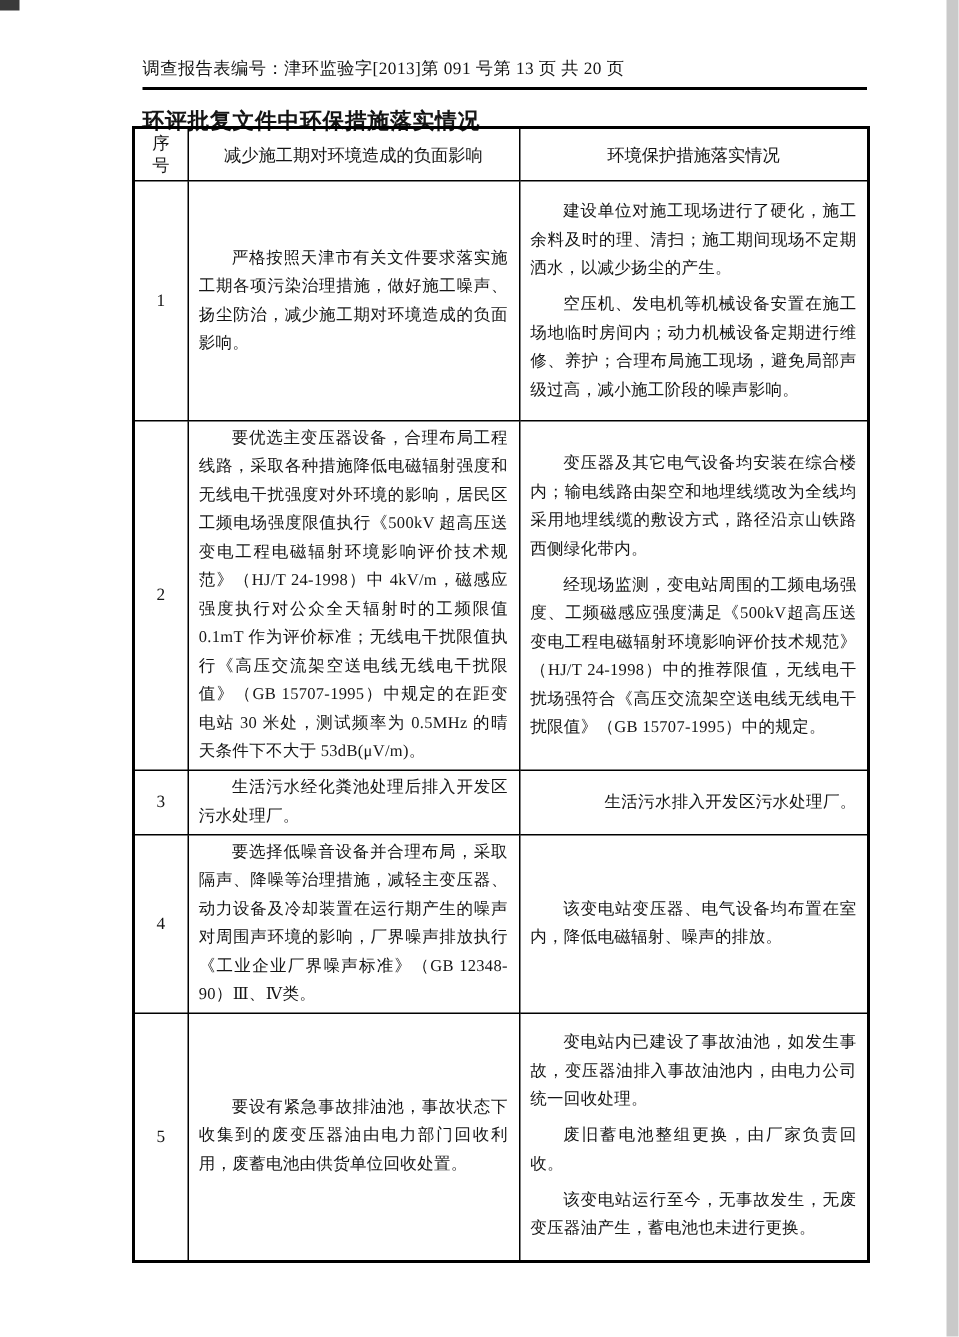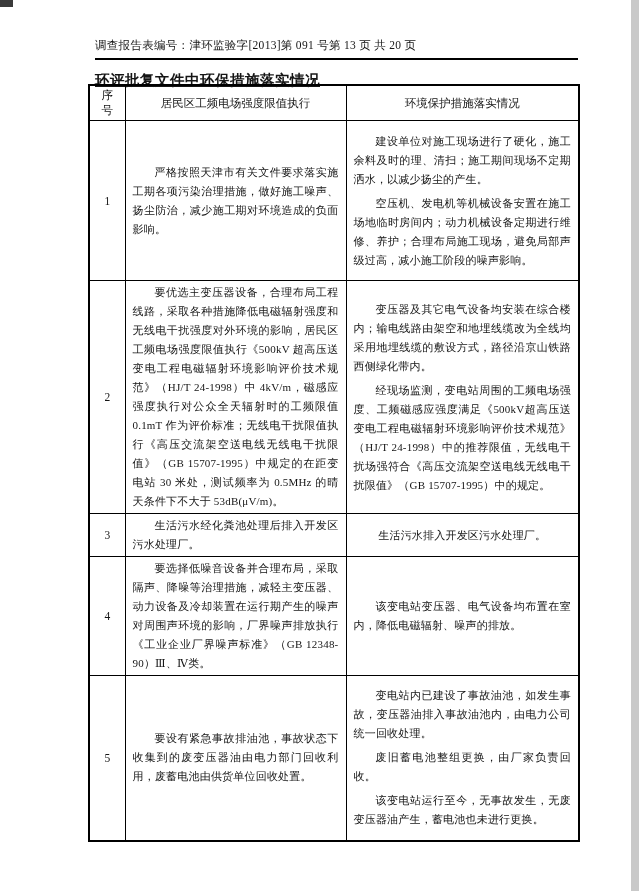--- a/index.html
+++ b/index.html
@@ -38,21 +38,20 @@
     padding-bottom: 5px;
     border-bottom: 2px solid #000;
   }
   .doc-title {
     position: absolute;
     left: 95px;
     top: 71px;
     font-size: 14.5px;
     font-weight: bold;
     letter-spacing: 0.5px;
-    text-decoration: underline;
   }
   table.measures-table {
     position: absolute;
     left: 88px;
     top: 84px;
     width: 490px;
     border-collapse: collapse;
     table-layout: fixed;
     border: 2px solid #000;
     font-size: 11px;
@@ -78,21 +77,21 @@
     text-indent: 2em;
     text-align: justify;
     line-height: 19px;
     letter-spacing: 0.2px;
   }
   .measures-table p + p {
     margin-top: 5px;
   }
   .measures-table td.align-center p {
     text-indent: 0;
-    text-align: center;
+    text-align: right;
   }
   col.c-num { width: 36px; }
   col.c-measure { width: 221px; }
   col.c-status { width: 233px; }
 </style>
 </head>
 <body>
 
 <div class="scan-corner-mark"></div>
 <div class="scan-edge-right" style="background: rgb(201, 201, 201);"></div>
@@ -106,21 +105,21 @@
 
 <table class="measures-table">
   <colgroup>
     <col class="c-num">
     <col class="c-measure">
     <col class="c-status">
   </colgroup>
   <thead>
     <tr>
       <th>序号</th>
-      <th>居民区工频电场强度限值执行</th>
+      <th>减少施工期对环境造成的负面影响</th>
       <th>环境保护措施落实情况</th>
     </tr>
   </thead>
   <tbody>
       <tr style="height: 160px;">
         <td class="num-cell">1</td>
         <td class="measure-cell">
           <p>严格按照天津市有关文件要求落实施工期各项污染治理措施，做好施工噪声、扬尘防治，减少施工期对环境造成的负面影响。</p>
         </td>
         <td class="status-cell">

